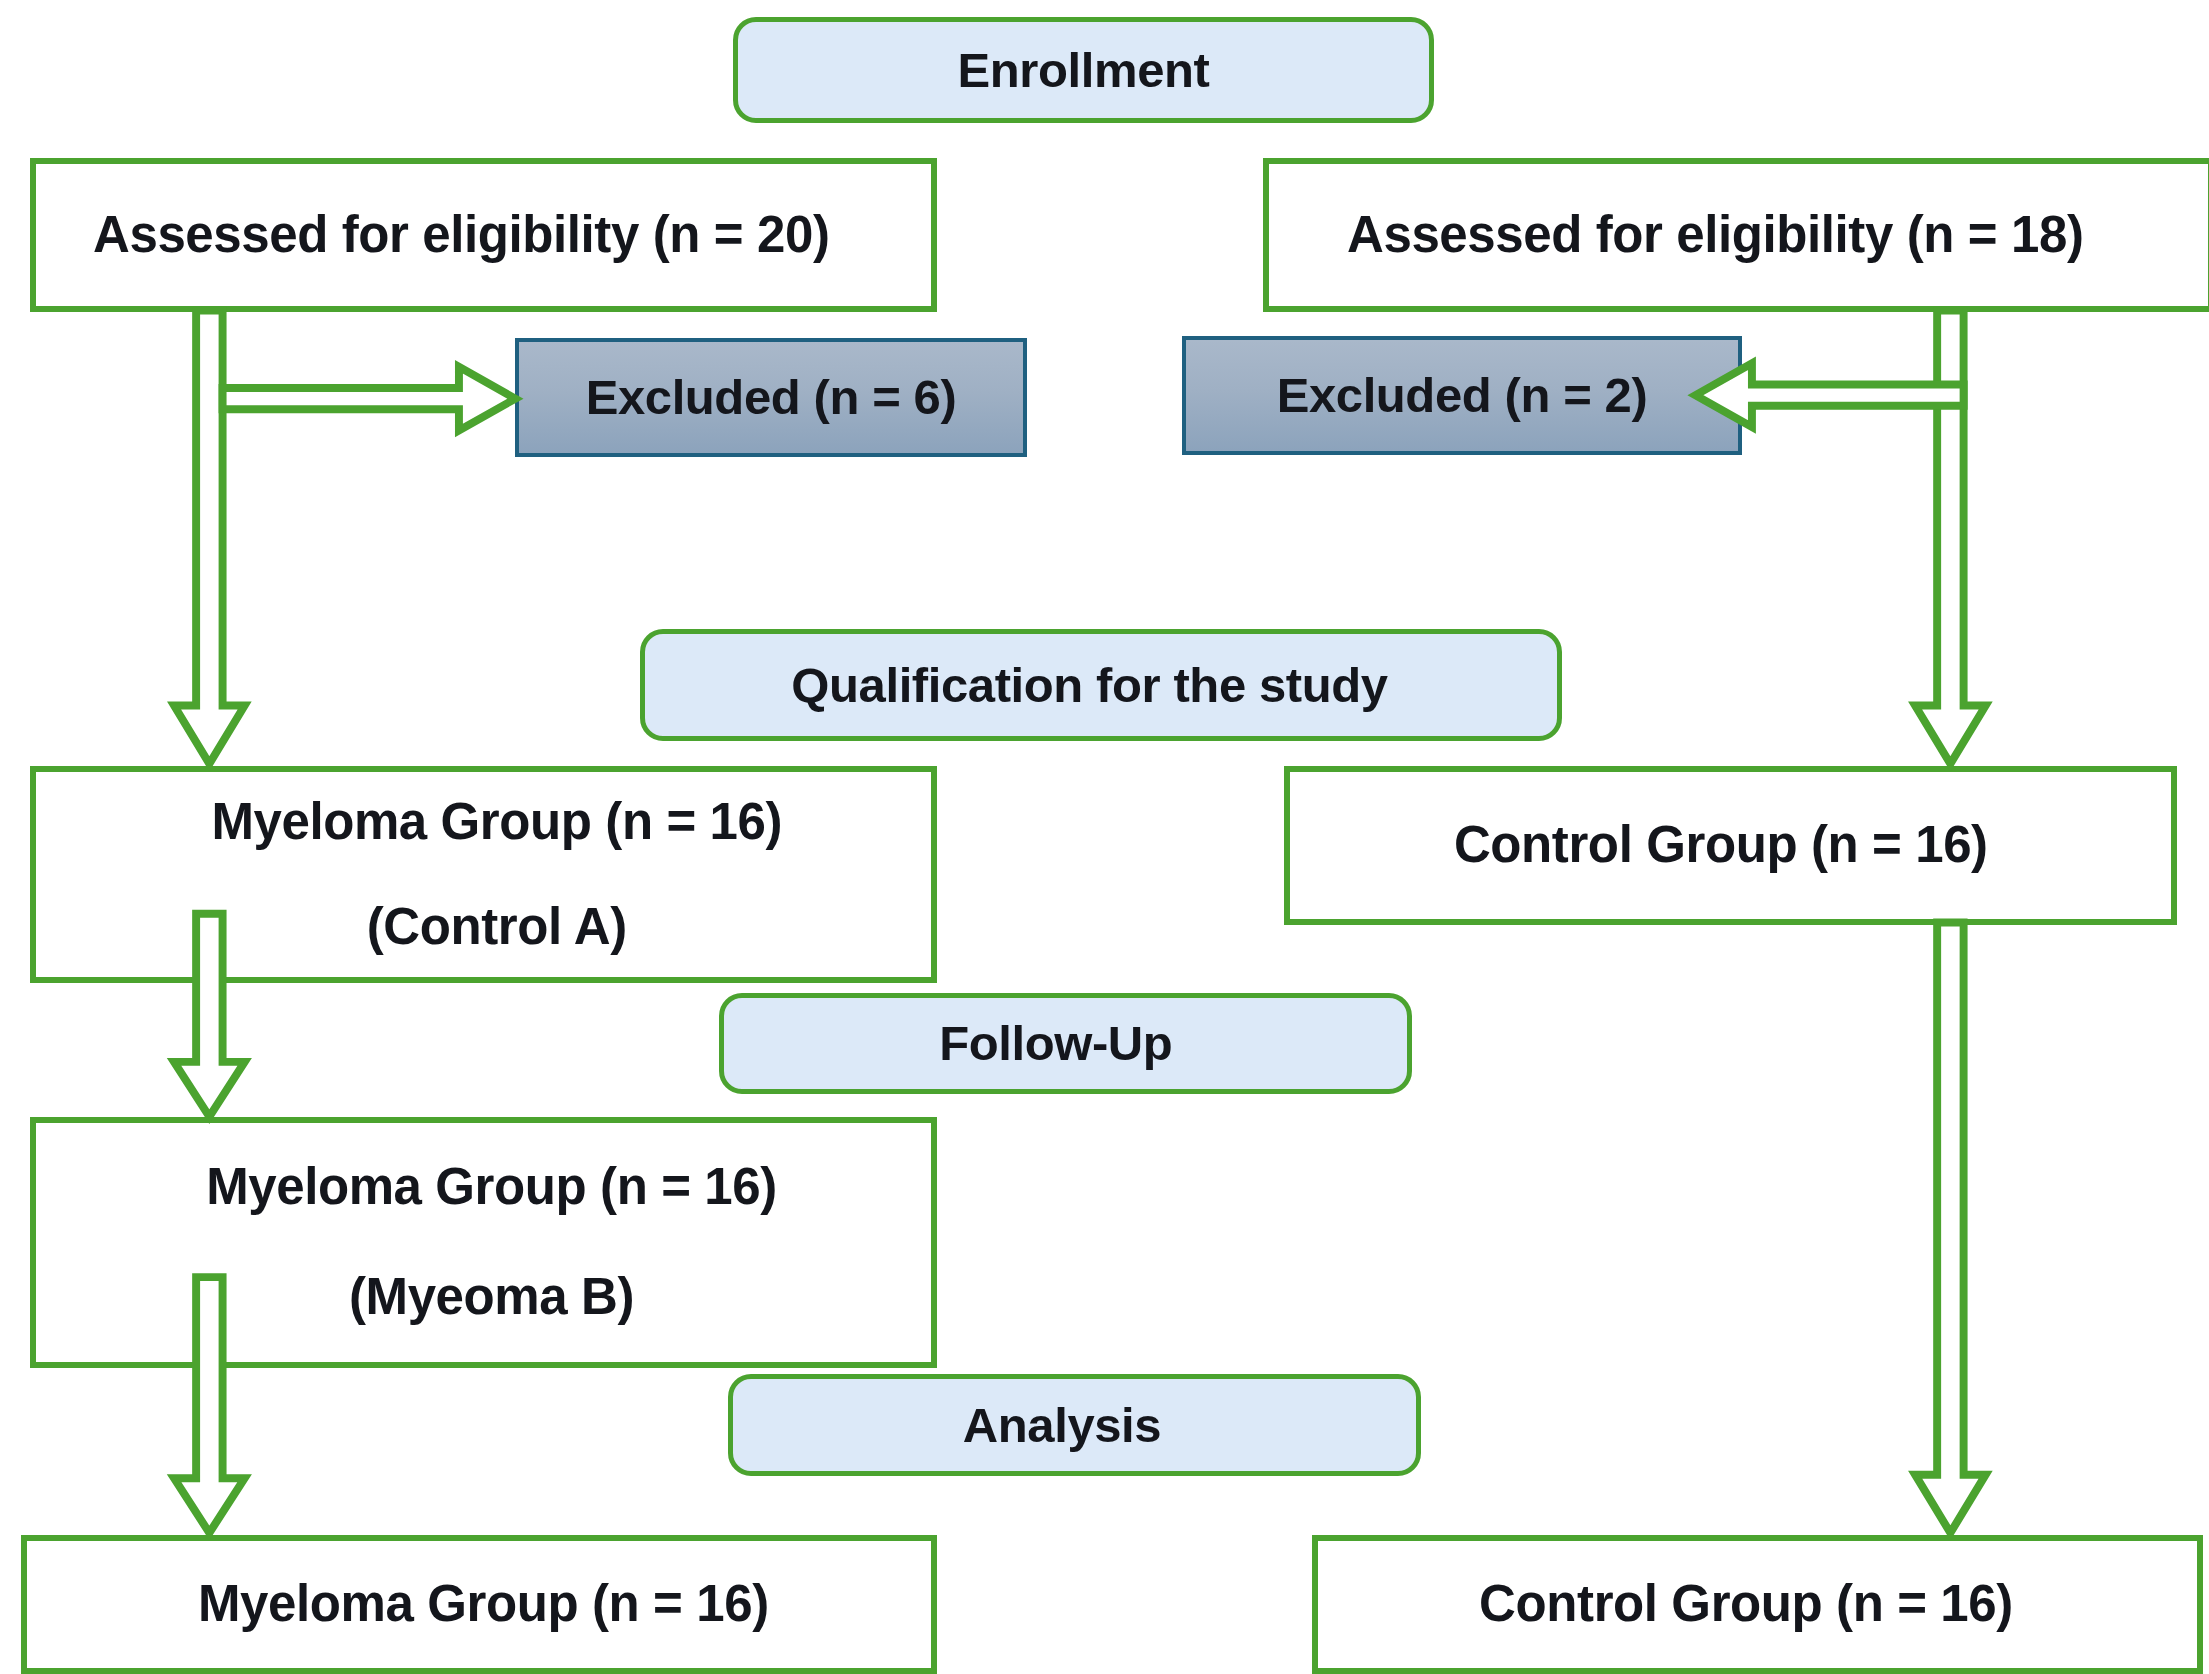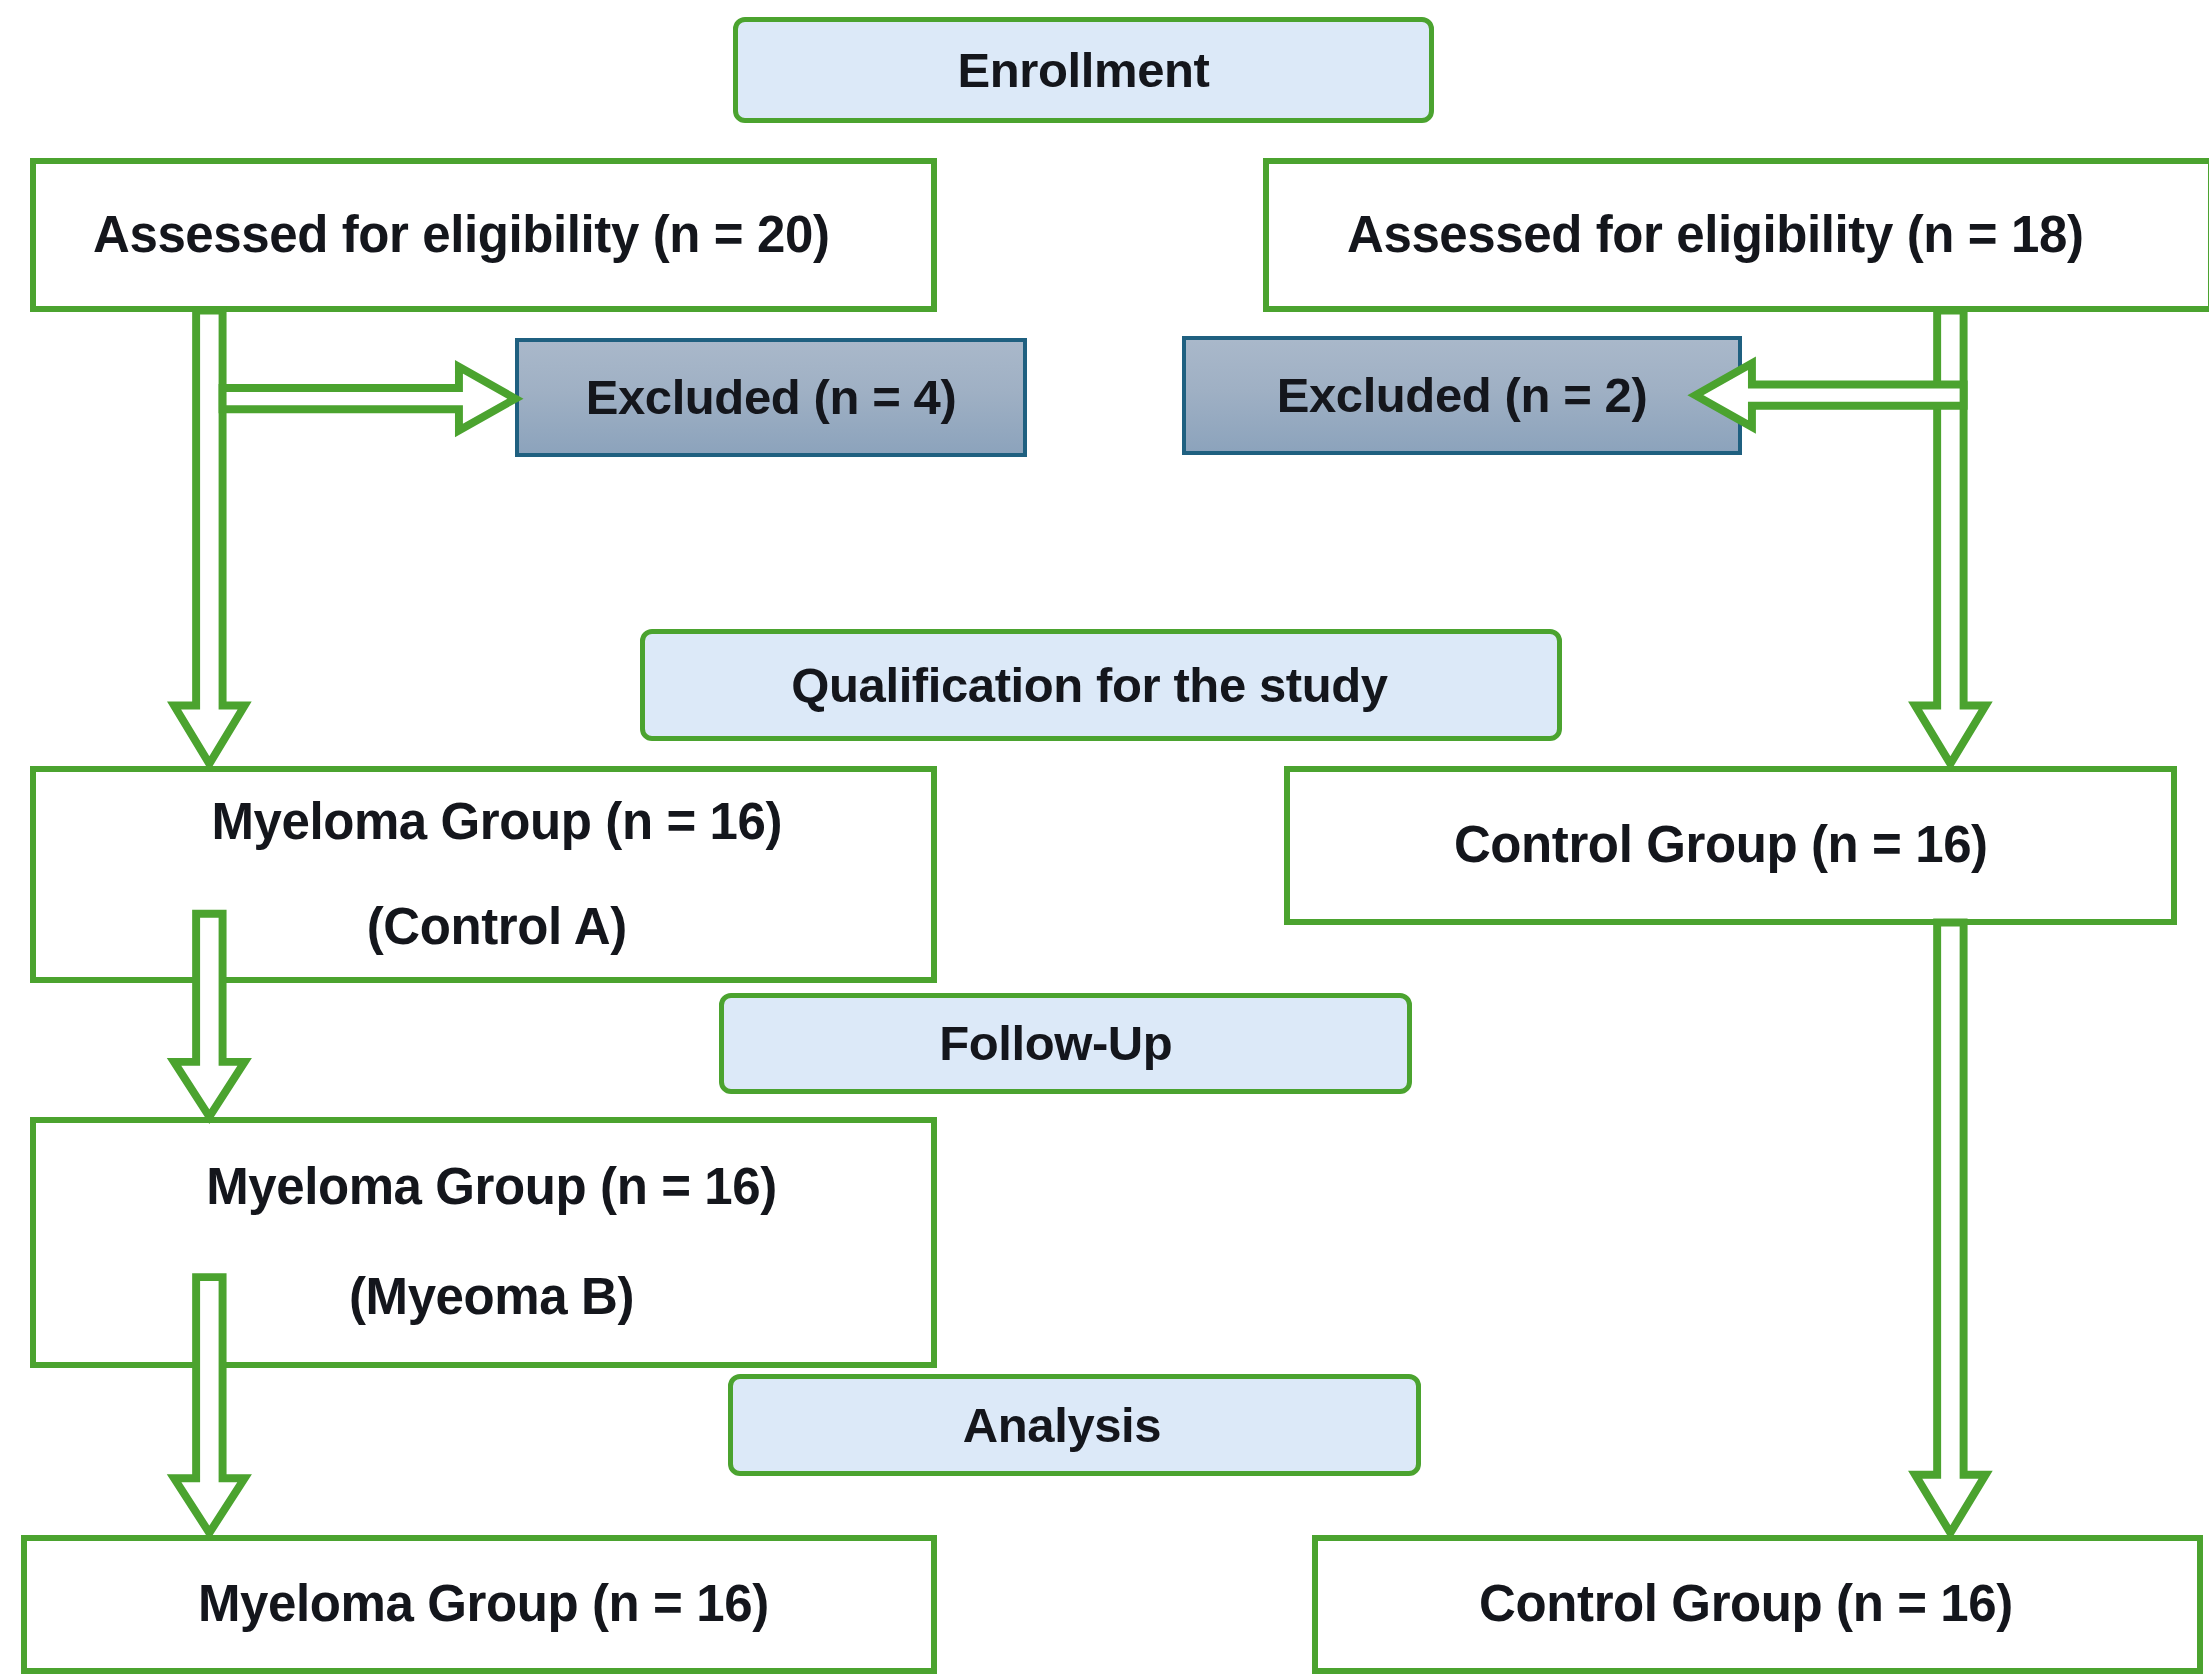--- a/index.html
+++ b/index.html
@@ -30,21 +30,21 @@
   
   .node{
     background:#ffffff;
     border:6.2px solid #4ba32f;
   }
 
   
   .stage-banner{
     background:#dce9f8;
     border:5.3px solid #4ba32f;
-    border-radius:12px;
+    border-radius:23px;
     justify-content:center;
   }
 
   
   .excluded{
     background:linear-gradient(180deg,#a9b8ca 0%,#9fb0c4 45%,#8ca3bc 100%);
     border:4.4px solid #1f6080;
     justify-content:center;
   }
 
@@ -83,21 +83,21 @@
 
   <div class="box node" style="left:30px;top:158px;width:907px;height:154px;font-size:51px;padding-left:57px;">
     <span class="txt">Assessed for eligibility (n = 20)</span>
   </div>
 
   <div class="box node" style="left:1263px;top:158px;width:951px;height:154px;font-size:51px;padding-left:78px;">
     <span class="txt">Assessed for eligibility (n = 18)</span>
   </div>
 
   <div class="box excluded" style="left:515px;top:338px;width:512px;height:119px;font-size:49px;">
-    <span class="txt center">Excluded (n = 4)</span>
+    <span class="txt center">Excluded (n = 6)</span>
   </div>
 
   <div class="box excluded" style="left:1182px;top:336px;width:560px;height:119px;font-size:49px;">
     <span class="txt center">Excluded (n = 2)</span>
   </div>
 
   <div class="box node two-line" style="left:30px;top:766px;width:907px;height:217px;font-size:51px;padding-left:26.5px;">
     <span class="txt" style="margin-bottom:46px;">Myeloma Group (n = 16)</span>
     <span class="txt">(Control A)</span>
   </div>

